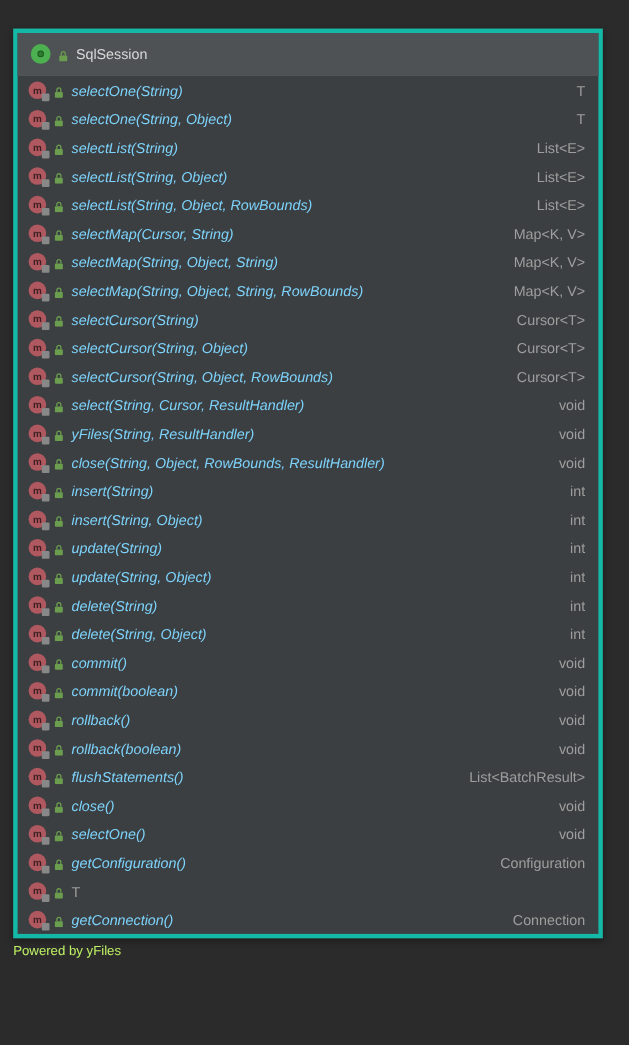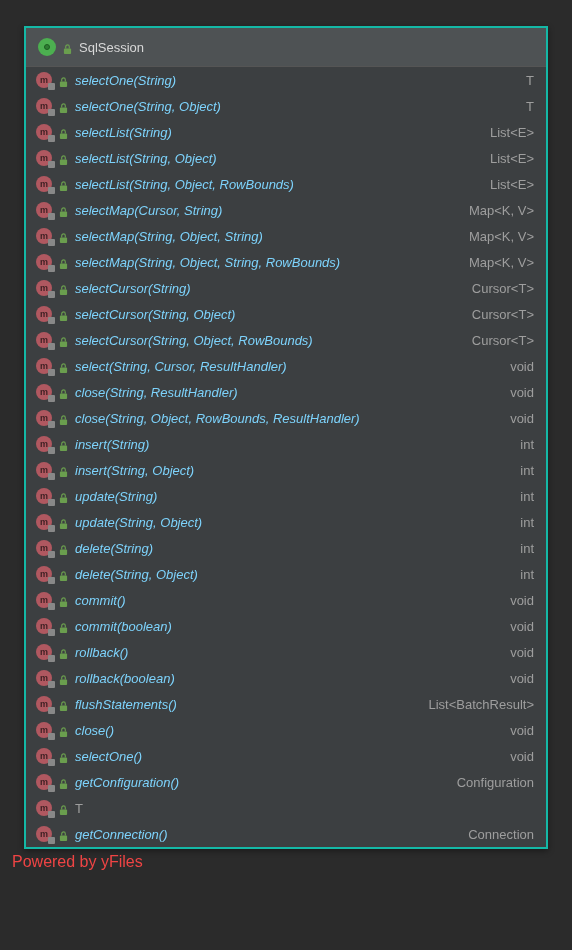--- a/index.html
+++ b/index.html
@@ -10,22 +10,22 @@
     body {
       background: #2b2b2b;
       font-family: "Segoe UI", Arial, sans-serif;
       font-size: 13px;
       color: #bbbbbb;
       width: 572px;
       height: 950px;
       overflow: hidden;
     }
     .panel {
-      margin: 26px 24px 0 24px;
-      border: 2px solid #14b8a6;
+      margin: 26px 24px 0 12px;
+      border: 4px solid #14b8a6;
       background: #3c3f41;
       box-shadow: 0 2px 6px rgba(0,0,0,0.4);
     }
     .header {
       background: #4e5254;
       padding: 10px 12px;
       display: flex;
       align-items: center;
       gap: 7px;
       border-bottom: 1px solid #555555;
@@ -96,22 +96,22 @@
       flex: 1;
       color: #7dd3fc;
       font-style: italic;
     }
     .return-type {
       color: #9e9e9e;
       white-space: nowrap;
     }
     .footer {
       margin: 4px 0 0 12px;
-      color: #ef4444;
-      font-size: 16px;
+      color: #bef264;
+      font-size: 12px;
     }
     .lock-svg {
       fill: #6a9e4e;
     }
   </style>
 </head>
 <body>
 
 <div class="panel">
   <div class="header">
@@ -273,21 +273,21 @@
       </div>
       <div class="method-row">
         <span class="method-icon">
           <span class="method-icon-text">m</span>
           <span class="abstract-badge"></span>
         </span>
         <span class="lock-icon"><svg viewBox="0 0 10 11" width="9" height="10" class="lock-svg">
             <rect x="1" y="5" width="8" height="6" rx="1"></rect>
             <path d="M3 5 V3 a2 2 0 0 1 4 0 V5" fill="none" stroke="#6a9e4e" stroke-width="1.3"></path>
           </svg></span>
-        <span class="method-name">close(String, ResultHandler)</span>
+        <span class="method-name">yFiles(String, ResultHandler)</span>
         <span class="return-type">void</span>
       </div>
       <div class="method-row">
         <span class="method-icon">
           <span class="method-icon-text">m</span>
           <span class="abstract-badge"></span>
         </span>
         <span class="lock-icon"><svg viewBox="0 0 10 11" width="9" height="10" class="lock-svg">
             <rect x="1" y="5" width="8" height="6" rx="1"></rect>
             <path d="M3 5 V3 a2 2 0 0 1 4 0 V5" fill="none" stroke="#6a9e4e" stroke-width="1.3"></path>

